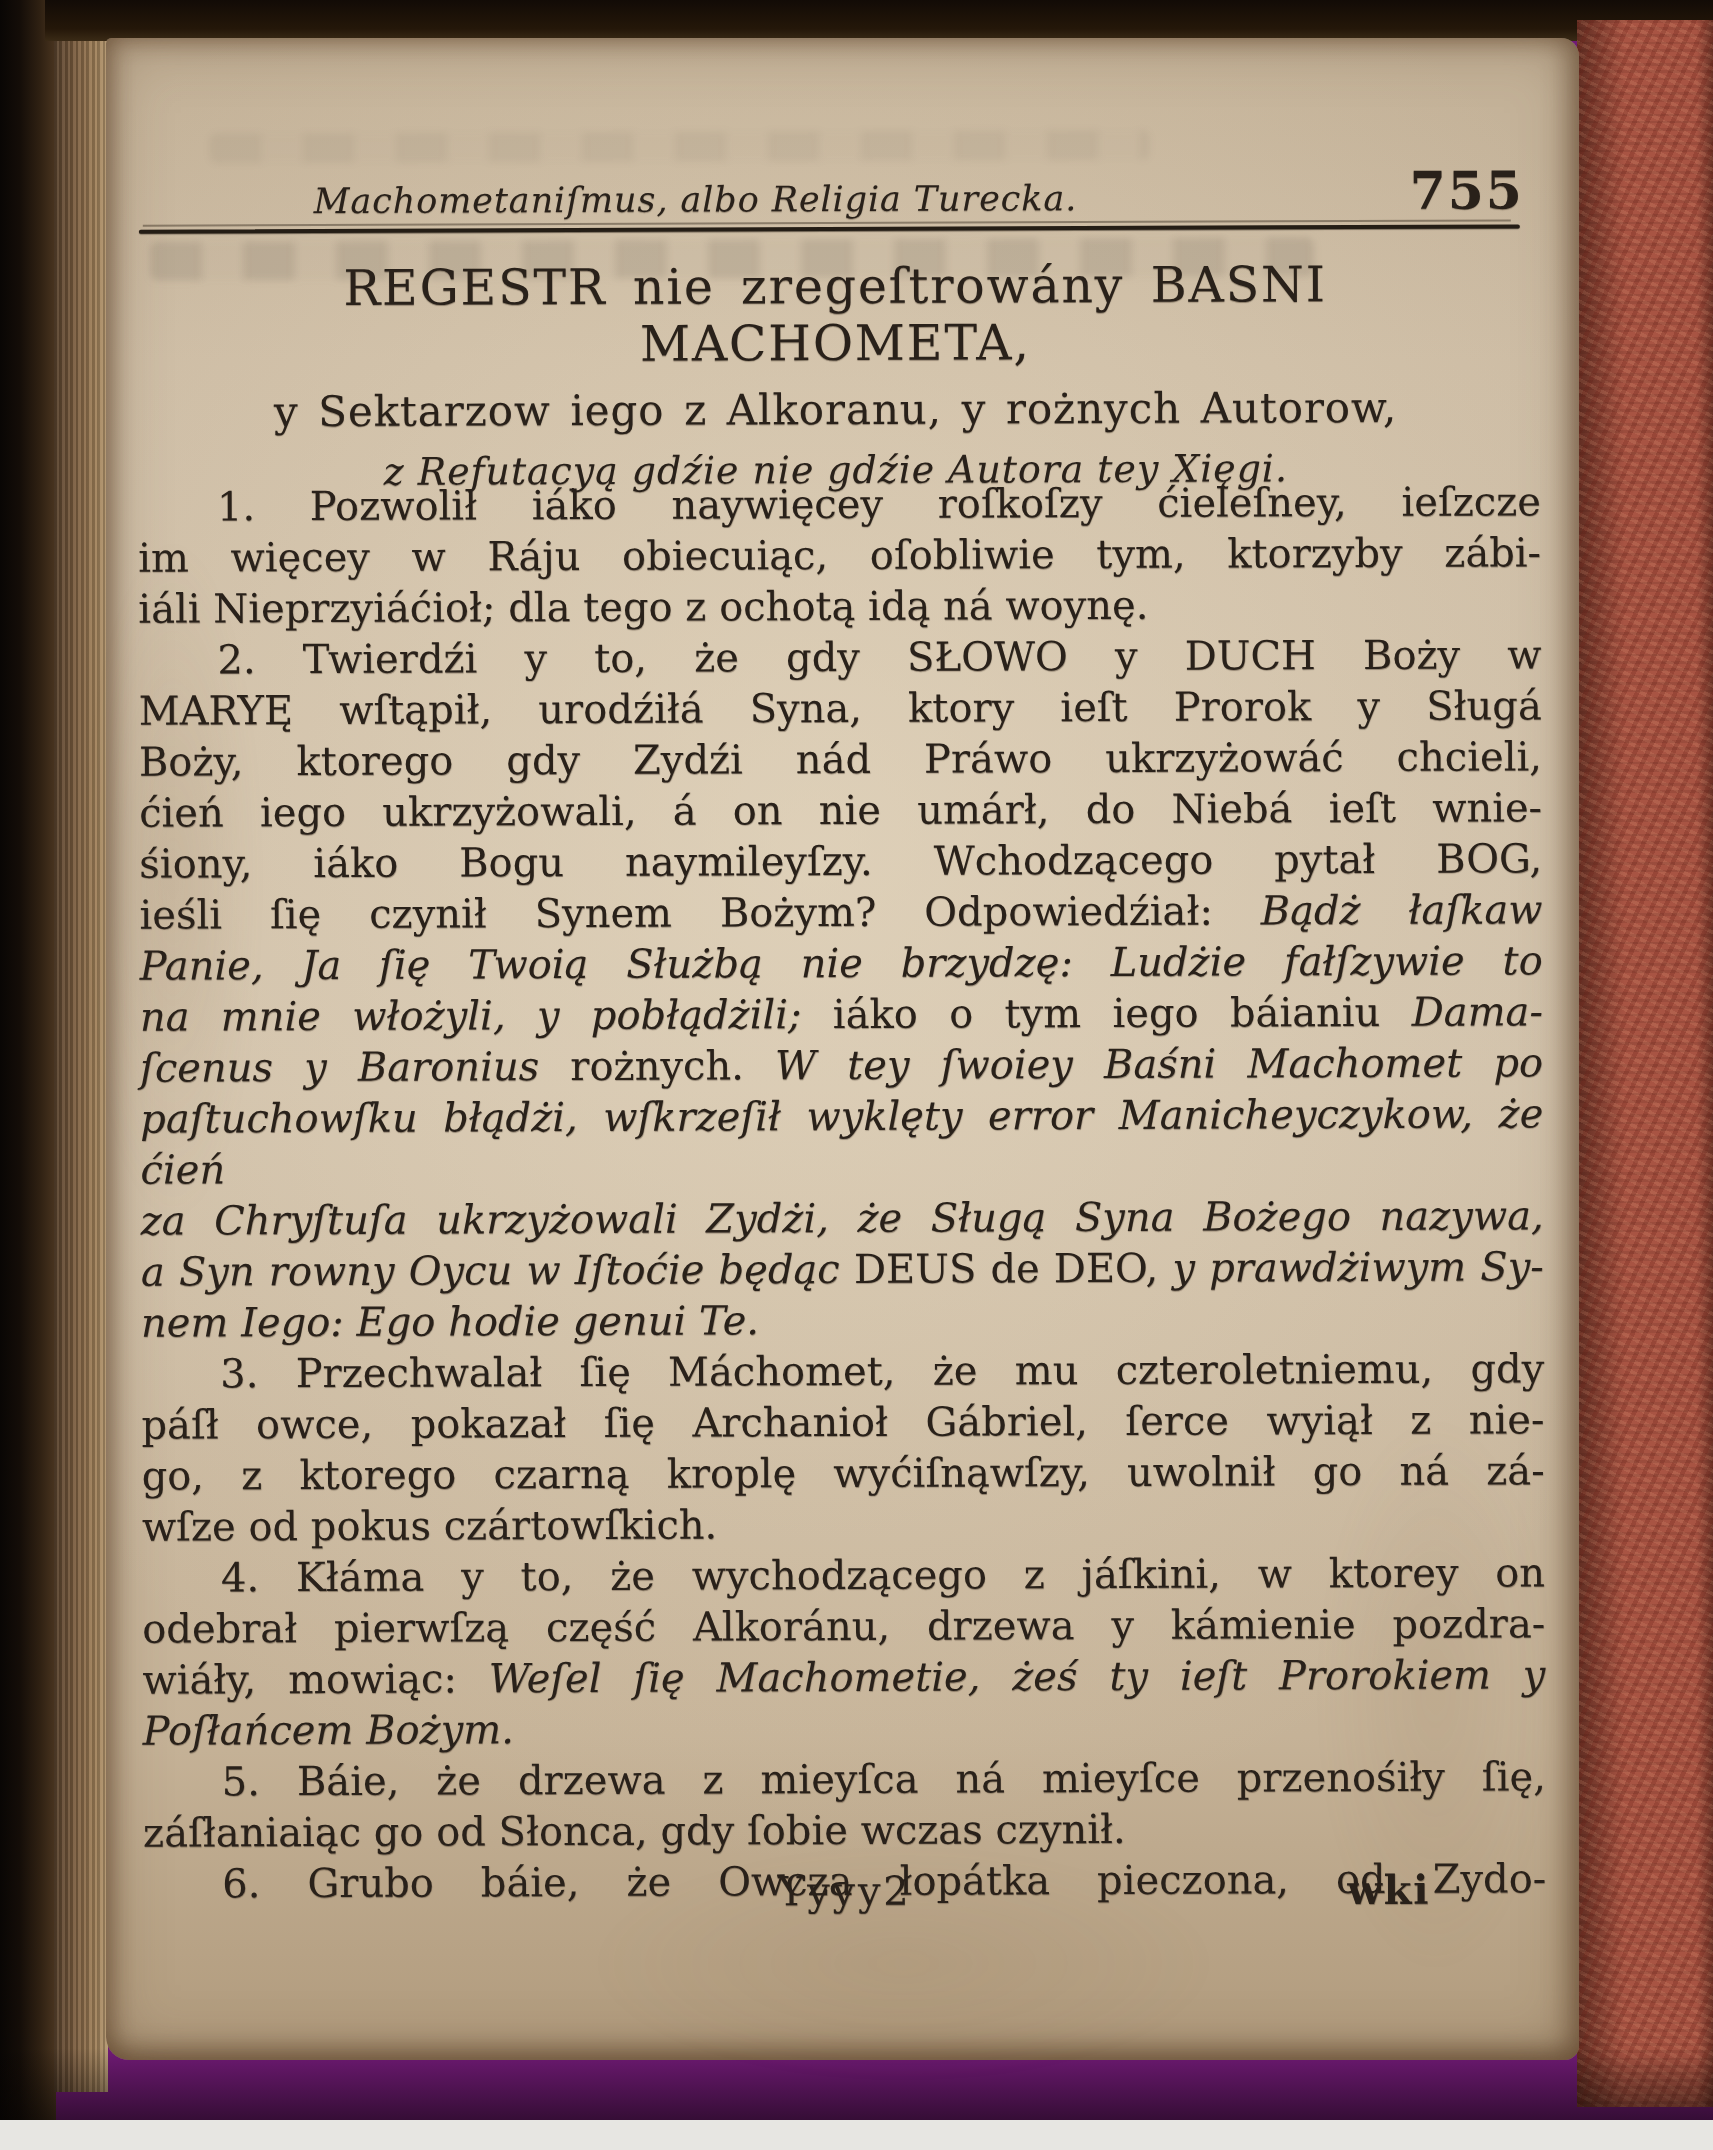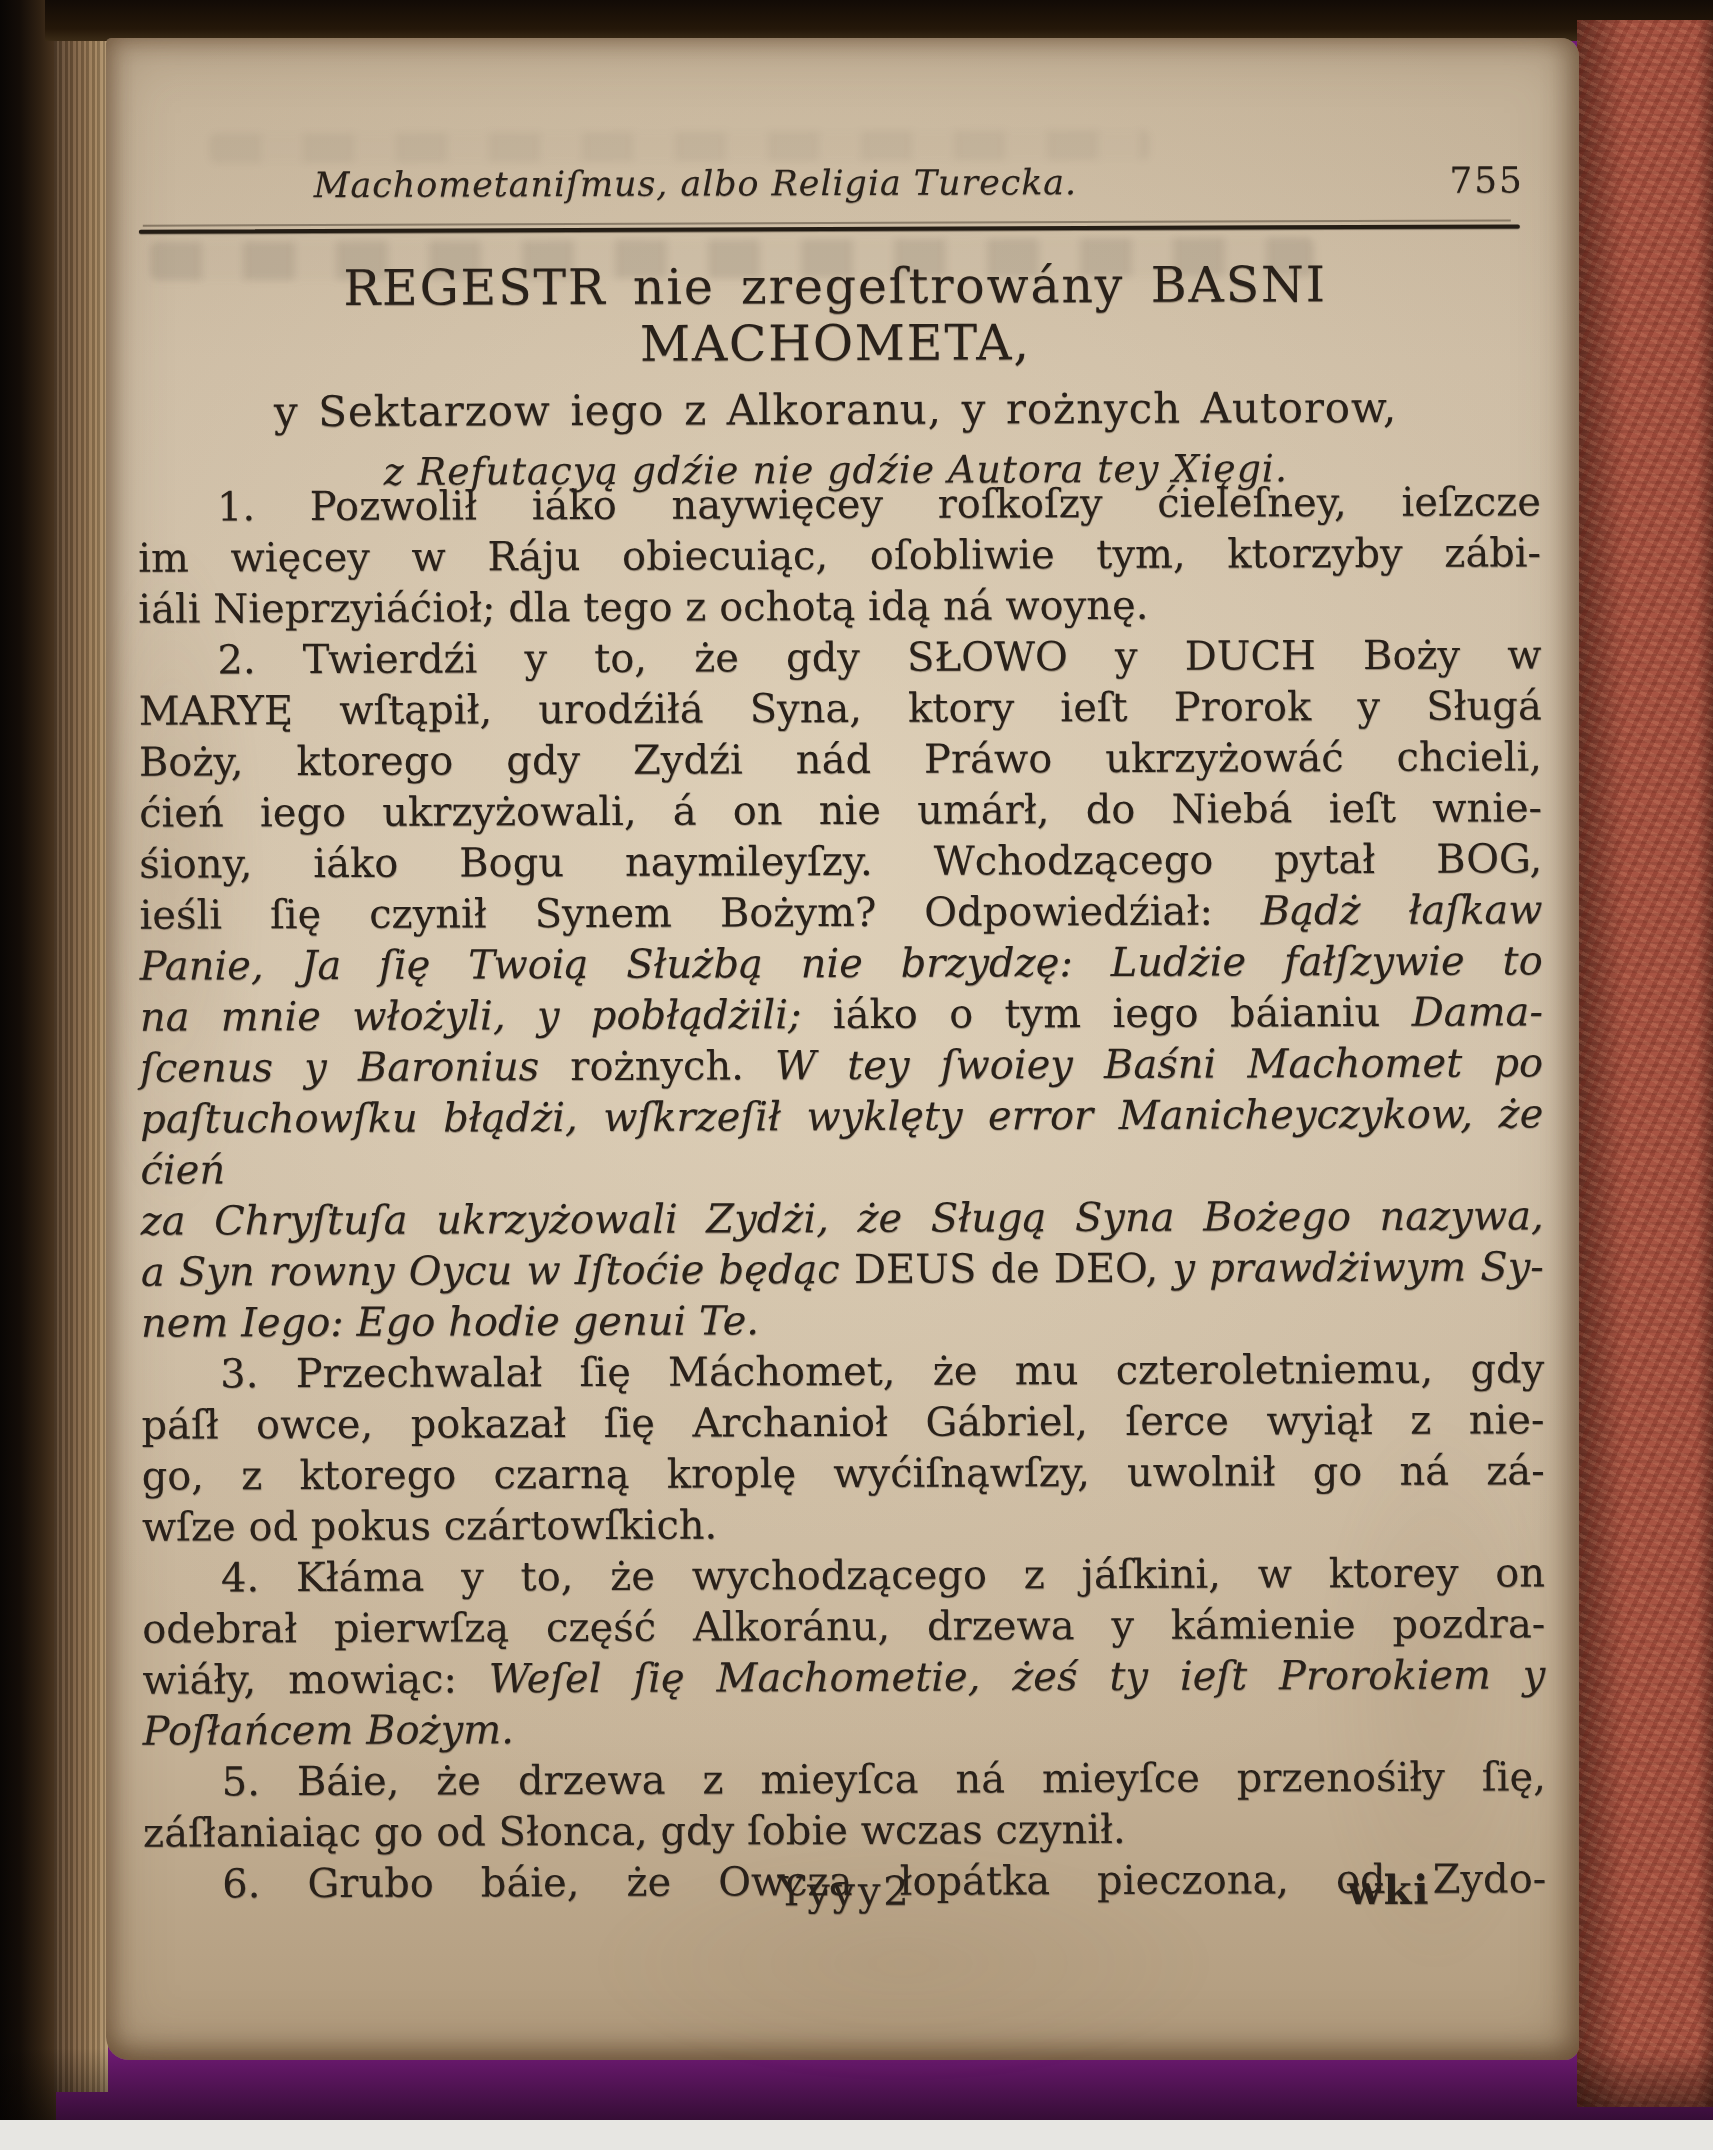--- a/index.html
+++ b/index.html
@@ -48,21 +48,21 @@
   .stain.s1{left:-18px;top:502px;width:170px;height:681px;background:radial-gradient(closest-side,rgba(125,95,62,.14),rgba(0,0,0,0));}
   .stain.s2{right:27px;top:1379px;width:233px;height:555px;background:radial-gradient(closest-side,rgba(125,95,62,.10),rgba(0,0,0,0));}
   .stain.s3{left:484px;top:1809px;width:627px;height:233px;background:radial-gradient(closest-side,rgba(120,92,60,.08),rgba(0,0,0,0));}
 
   .content{position:absolute;inset:0;transform:rotate(-0.22deg);color:#29211a;}
 
   
   .header-row{position:absolute;top:124px;left:43px;right:52px;display:flex;align-items:baseline;}
   .running-title{margin-left:168px;font-style:italic;font-size:35px;letter-spacing:0.9px;
     text-shadow:0 0.9px 0.9px rgba(40,28,16,.35);}
-  .page-number{margin-left:auto;font-size:36px;font-weight:normal;letter-spacing:1.8px;
+  .page-number{margin-left:auto;font-size:52px;font-weight:bold;letter-spacing:1.8px;
     text-shadow:0 0.9px 0.9px rgba(40,28,16,.35);}
   .rule{position:absolute;left:36px;right:56px;top:184px;height:10.7px;}
   .rule::before{content:"";position:absolute;left:3.6px;right:9px;top:0;height:1.8px;background:rgba(55,44,32,.45);}
   .rule::after{content:"";position:absolute;left:0;right:0;top:4.5px;height:4.5px;background:#241d15;border-radius:2.7px;
     box-shadow:0 0.9px 0.9px rgba(30,22,14,.5);}
   
   .ghost{position:absolute;top:201px;left:47px;width:1164px;height:39px;border-radius:7.2px;filter:blur(3.6px);
     background:repeating-linear-gradient(90deg, rgba(96,86,74,.17) 0 52px, rgba(96,86,74,.03) 52px 93px);}
   .ghost.g2{top:93px;left:107px;width:940px;height:30px;opacity:.5;}
 

